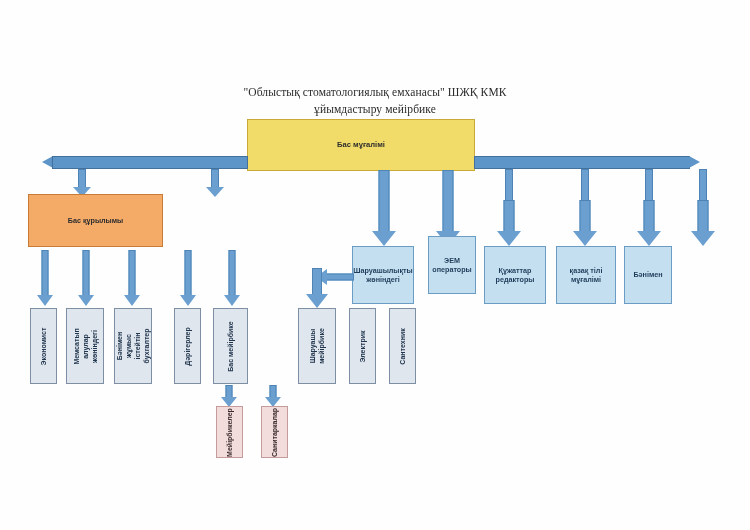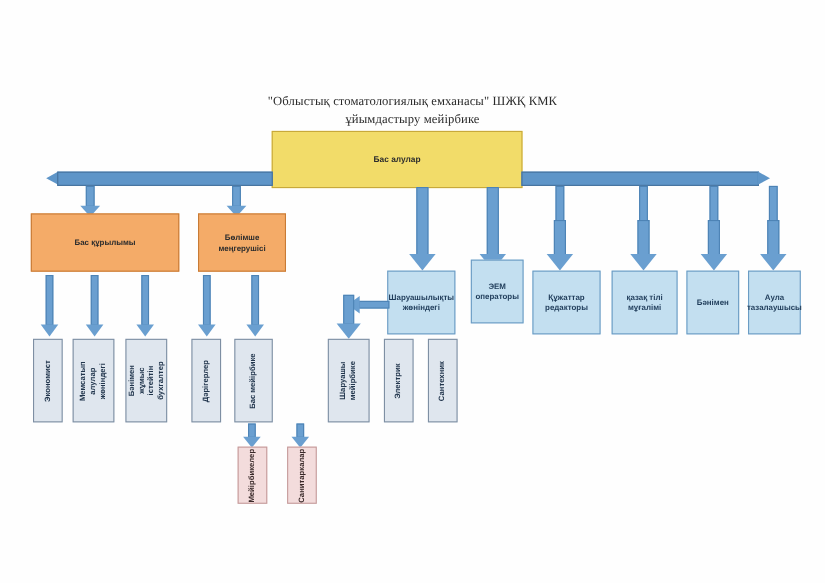--- a/index.html
+++ b/index.html
@@ -183,21 +183,21 @@
 <body>
 
 <div id="canvas">
 
   <div class="chart-title">
     <div>"Облыстық  стоматологиялық емханасы" ШЖҚ КМК</div>
     <div>ұйымдастыру мейірбике</div>
   </div>
 
   <div class="node yellow" style="left:247px; top:119px; width:228px; height:52px;">
-    <span>Бас алулар</span>
+    <span>Бас мұғалімі</span>
   </div>
 
   <div class="banner left" style="left:42px; top:156px; width:206px;">
     <span class="tip"></span>
     <span class="bar" style="left:10px; right:0;"></span>
   </div>
 
   <div class="banner right" style="left:474px; top:156px; width:226px;">
     <span class="bar" style="left:0; right:10px;"></span>
     <span class="tip"></span>
@@ -210,23 +210,20 @@
 
   <div class="arrow-down" style="left:205px; top:169px; width:20px; height:28px;">
     <span class="shaft" style="width:8px; height:19px;"></span>
     <span class="head" style="border-width:10px 9px 0 9px;"></span>
   </div>
 
   <div class="node orange" style="left:28px; top:194px; width:135px; height:53px;">
     <span>Бас құрылымы</span>
   </div>
 
-  <div class="node orange" style="left:180px; top:194px; width:80px; height:53px;">
-    <span>Бөлімше меңгерушісі</span>
-  </div>
 
   <div class="arrow-down" style="left:35px; top:250px; width:20px; height:56px;">
     <span class="shaft" style="width:7px; height:46px;"></span>
     <span class="head" style="border-width:11px 8.5px 0 8.5px;"></span>
   </div>
   <div class="arrow-down" style="left:76px; top:250px; width:20px; height:56px;">
     <span class="shaft" style="width:7px; height:46px;"></span>
     <span class="head" style="border-width:11px 8.5px 0 8.5px;"></span>
   </div>
   <div class="arrow-down" style="left:122px; top:250px; width:20px; height:56px;">
@@ -325,23 +322,20 @@
   </div>
 
   <div class="node blue" style="left:556px; top:246px; width:60px; height:58px;">
     <span>қазақ тілі мұғалімі</span>
   </div>
 
   <div class="node blue" style="left:624px; top:246px; width:48px; height:58px;">
     <span>Бәнімен</span>
   </div>
 
-  <div class="node blue" style="left:680px; top:246px; width:48px; height:58px;">
-    <span>Аула тазалаушысы</span>
-  </div>
 
   <div class="arrow-left" style="left:316px; top:268px; width:38px; height:17px;">
     <span class="shaft" style="width:28px; height:7px;"></span>
     <span class="head"></span>
   </div>
 
   <div class="arrow-down" style="left:304px; top:268px; width:26px; height:40px;">
     <span class="shaft" style="width:10px; height:27px;"></span>
     <span class="head" style="border-width:14px 11px 0 11px;"></span>
   </div>

